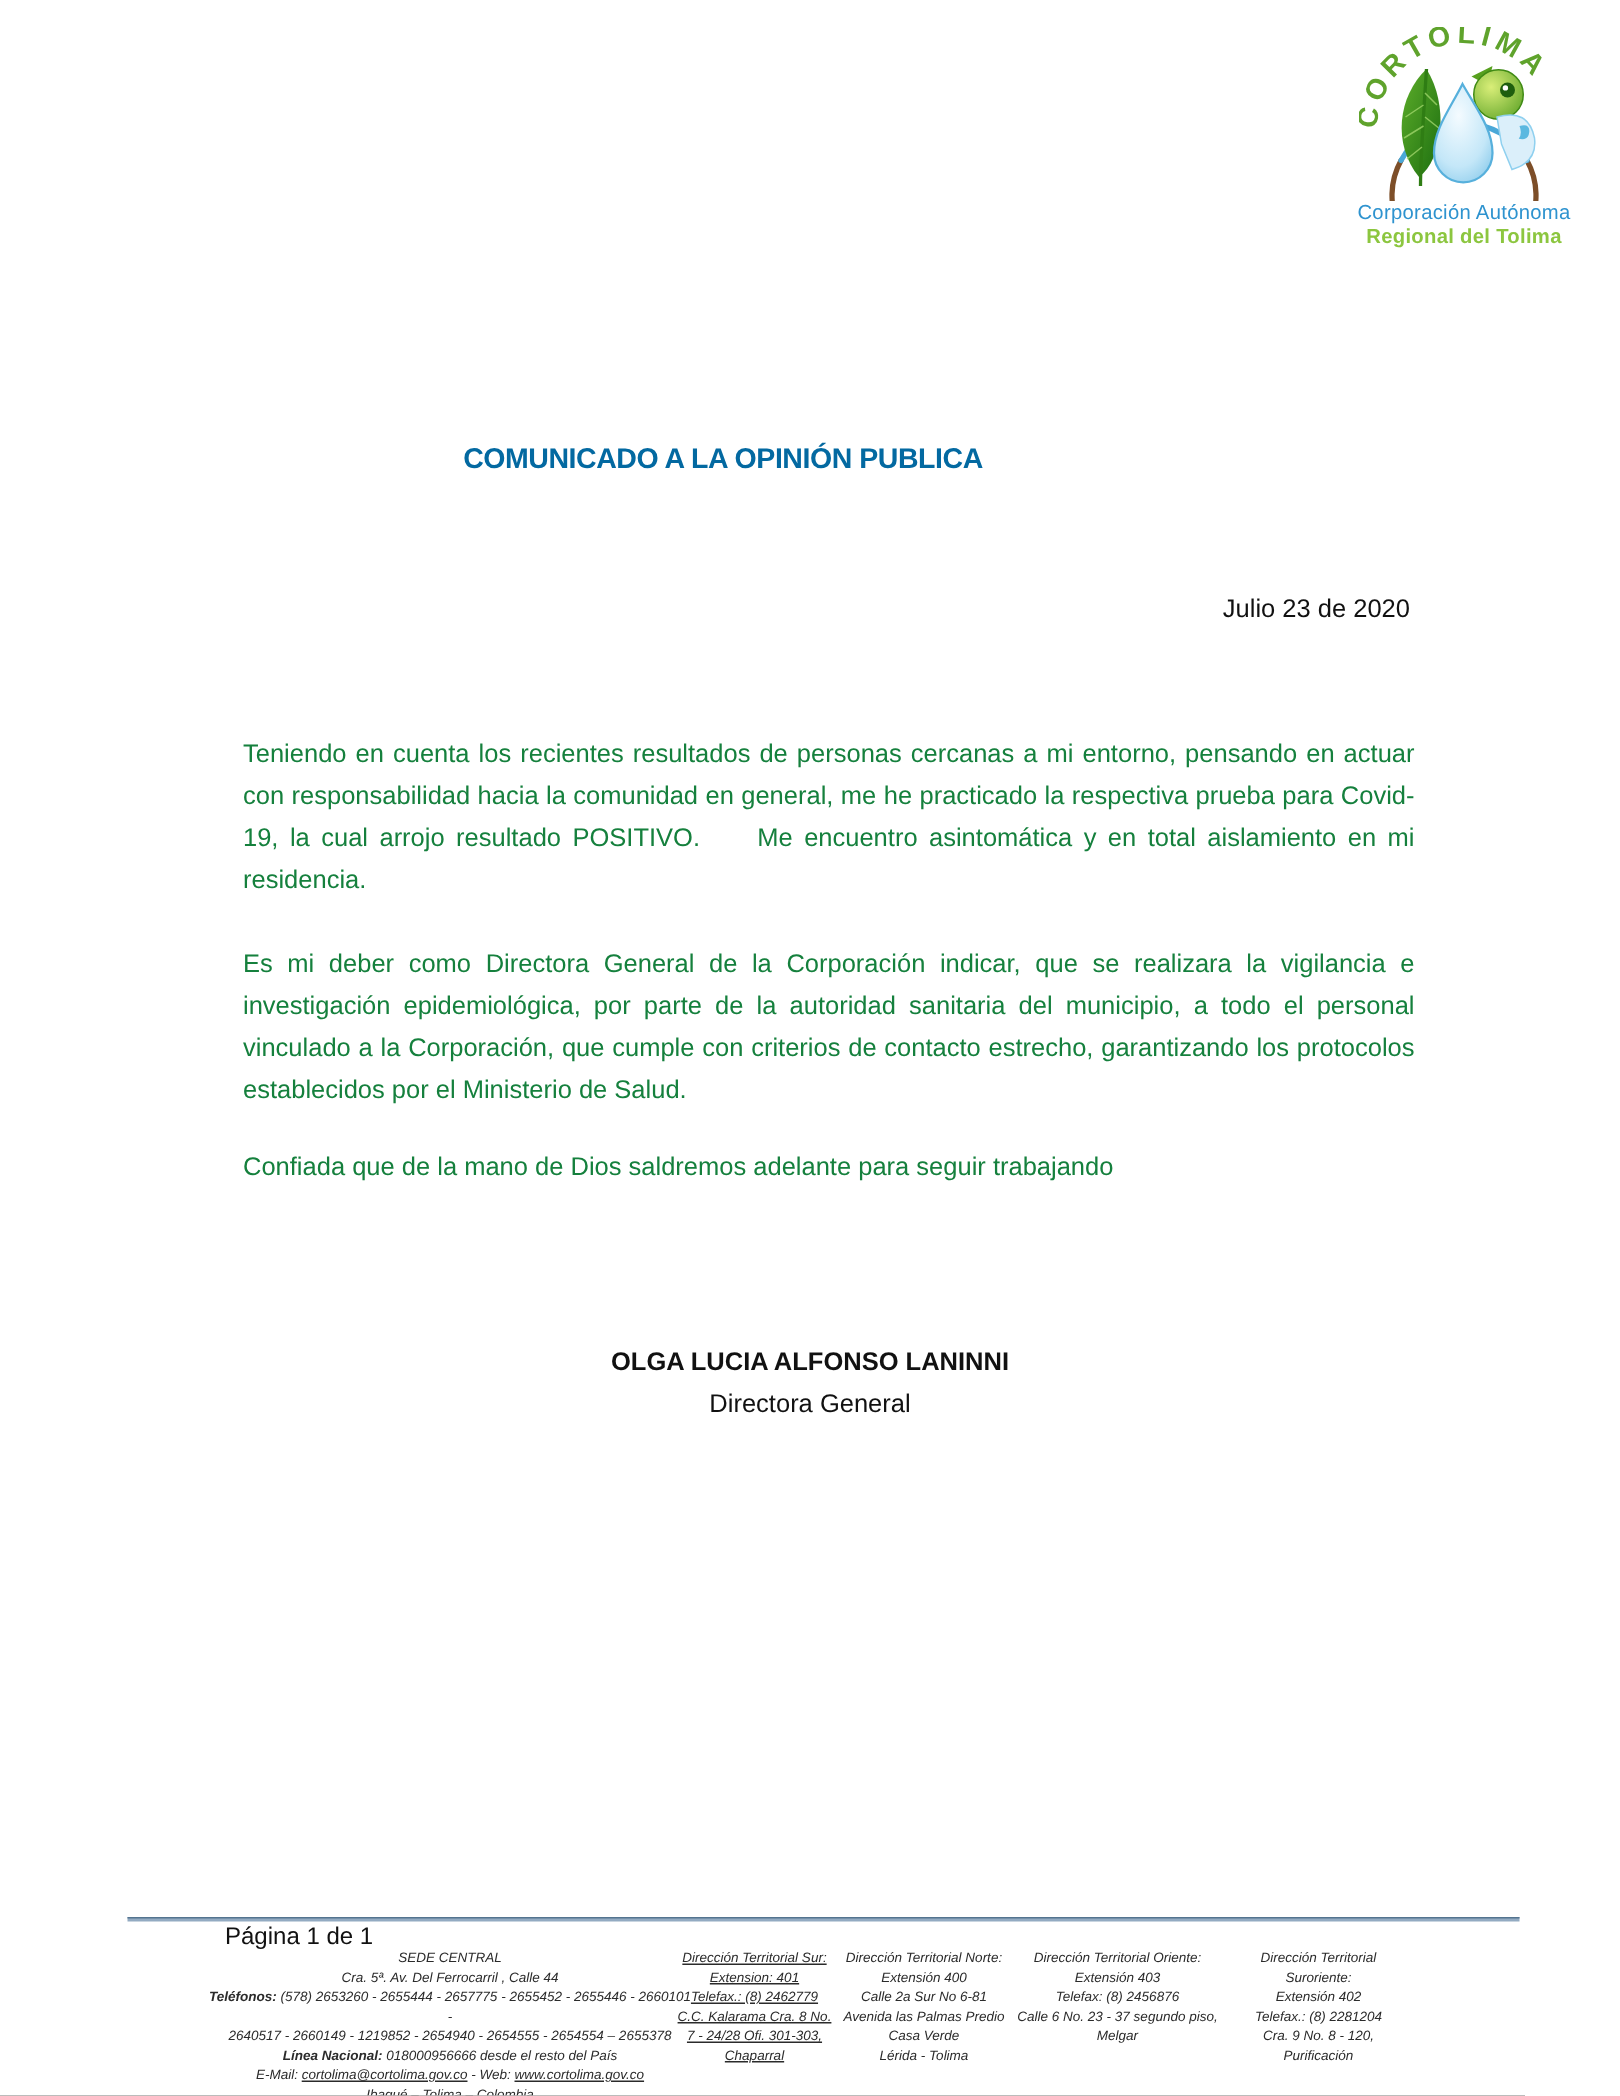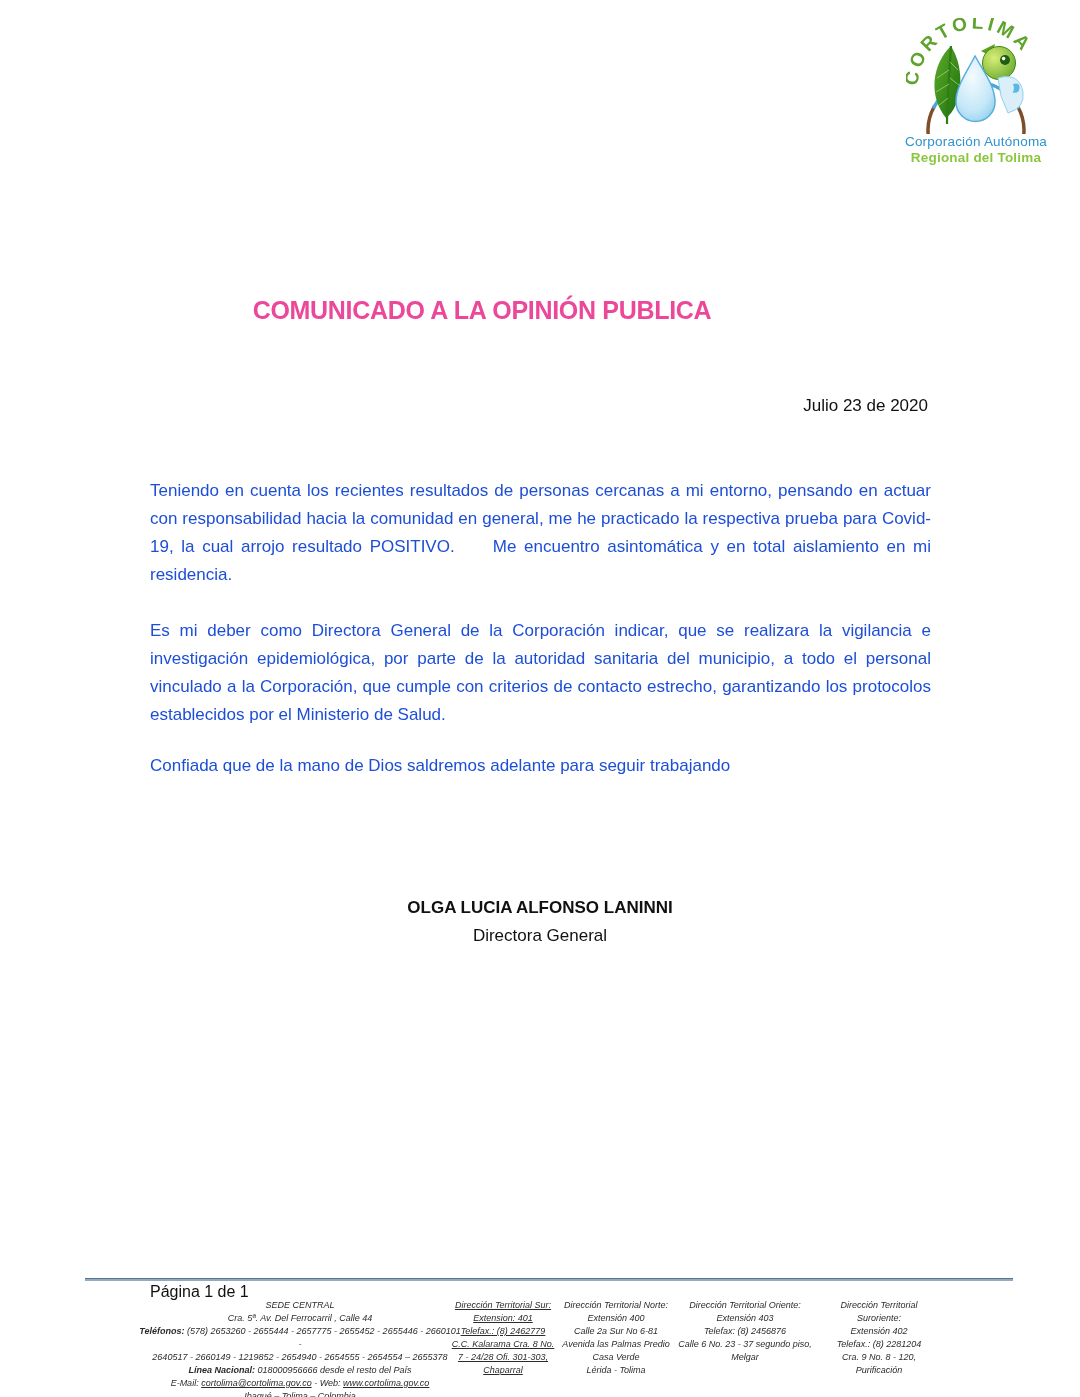--- a/index.html
+++ b/index.html
@@ -16,33 +16,33 @@
 
   
   .logo-wrap { position: absolute; left: 903px; top: 18px; width: 146px; text-align: center; }
   .logo-svg { display: block; margin: 0 auto; }
   .logo-line1 { font-size: 13.5px; font-weight: normal; color: #2e93cf; line-height: 16px; letter-spacing: 0.2px; }
   .logo-line2 { font-size: 13.5px; font-weight: bold; color: #8cc63f; line-height: 16px; letter-spacing: 0.2px; }
 
   
   .doc-title {
     position: absolute; left: 0; top: 296px; width: 964px;
-    text-align: center; font-size: 25px; font-weight: bold; letter-spacing: -0.3px;
-    color: #ec4899;
+    text-align: center; font-size: 19px; font-weight: bold; letter-spacing: -0.3px;
+    color: #0369a1;
   }
   .doc-date {
-    position: absolute; left: 148px; top: 396px; width: 780px;
+    position: absolute; left: 160px; top: 396px; width: 780px;
     text-align: right; font-size: 17px; color: #111;
   }
 
   
   .body-par {
     position: absolute; left: 150px; width: 781px;
-    font-size: 17px; line-height: 28px; text-align: justify; color: #1d4ed8;
-    margin: 0;
+    font-size: 17px; line-height: 28px; text-align: justify; color: #15803d;
+    margin: 12px;
   }
   .par-1 { top: 477px; }
   .par-2 { top: 617px; }
   .par-3 { top: 752px; text-align: left; }
 
   
   .sig-name {
     position: absolute; left: 150px; top: 898px; width: 780px;
     text-align: center; font-size: 17px; font-weight: bold; color: #111;
   }

